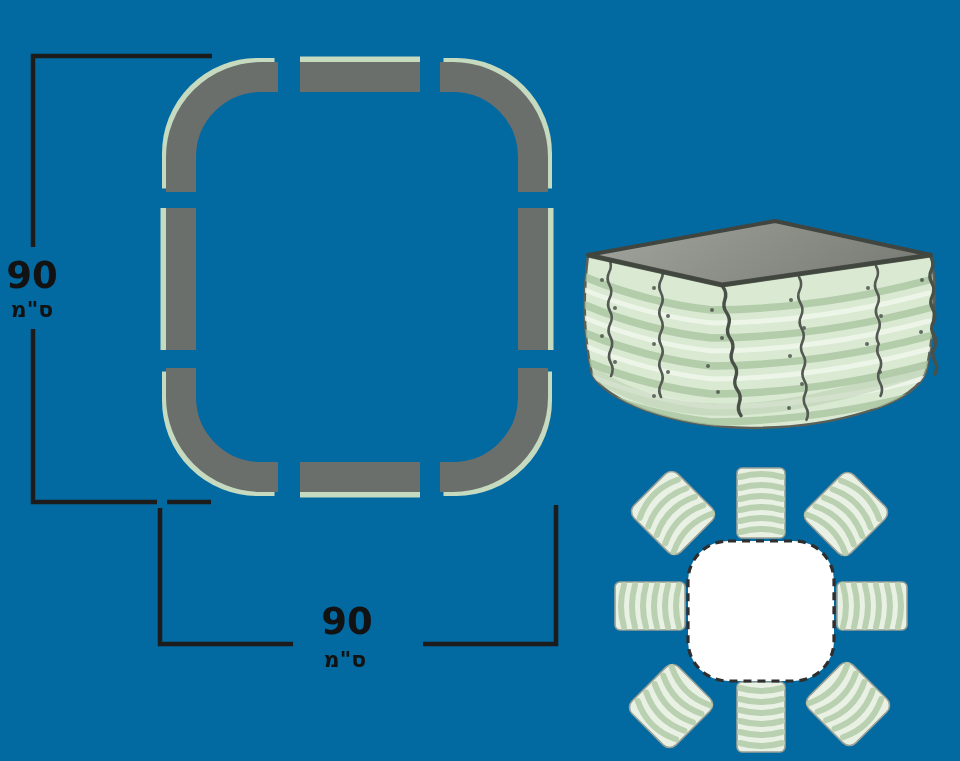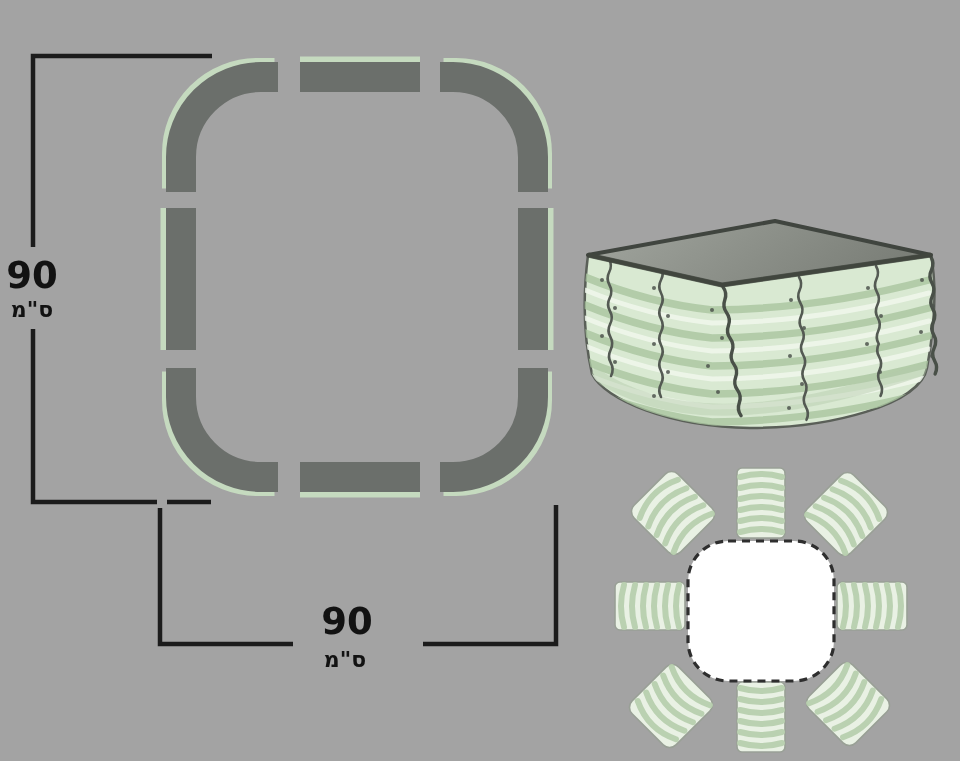--- a/index.html
+++ b/index.html
@@ -1,17 +1,17 @@
 <!DOCTYPE html>
 <html><head>
 <meta charset="utf-8">
 <style>
   html,body{margin:0;padding:0;}
   body{background:#ffffff;}
-  .canvas{position:relative;width:960px;height:761px;background:#a3a3a3;overflow:hidden;
+  .canvas{position:relative;width:960px;height:761px;background:#0369a1;overflow:hidden;
           font-family:"DejaVu Sans",sans-serif;}
   svg{display:block;}
   .dim-line{fill:none;stroke:#1c1c1c;stroke-width:4.5;}
   .dim-num{font-family:"DejaVu Sans",sans-serif;font-weight:bold;font-size:37px;fill:#121212;text-anchor:middle;}
   .dim-unit{font-family:"DejaVu Sans",sans-serif;font-weight:bold;font-size:22px;fill:#121212;text-anchor:middle;}
   .ring-gray{fill:none;stroke-width:30;stroke-linecap:butt;}
   .ring-green{fill:none;stroke-width:31;stroke-linecap:butt;}
   .pnl{fill:#e9f1e4;stroke:#99a096;stroke-width:1.6;}
   .stripe{fill:none;stroke:#b7cfae;stroke-width:6;stroke-linecap:round;opacity:.95;}
   .seam{fill:none;stroke:#545a53;stroke-width:2.6;stroke-linecap:round;}

